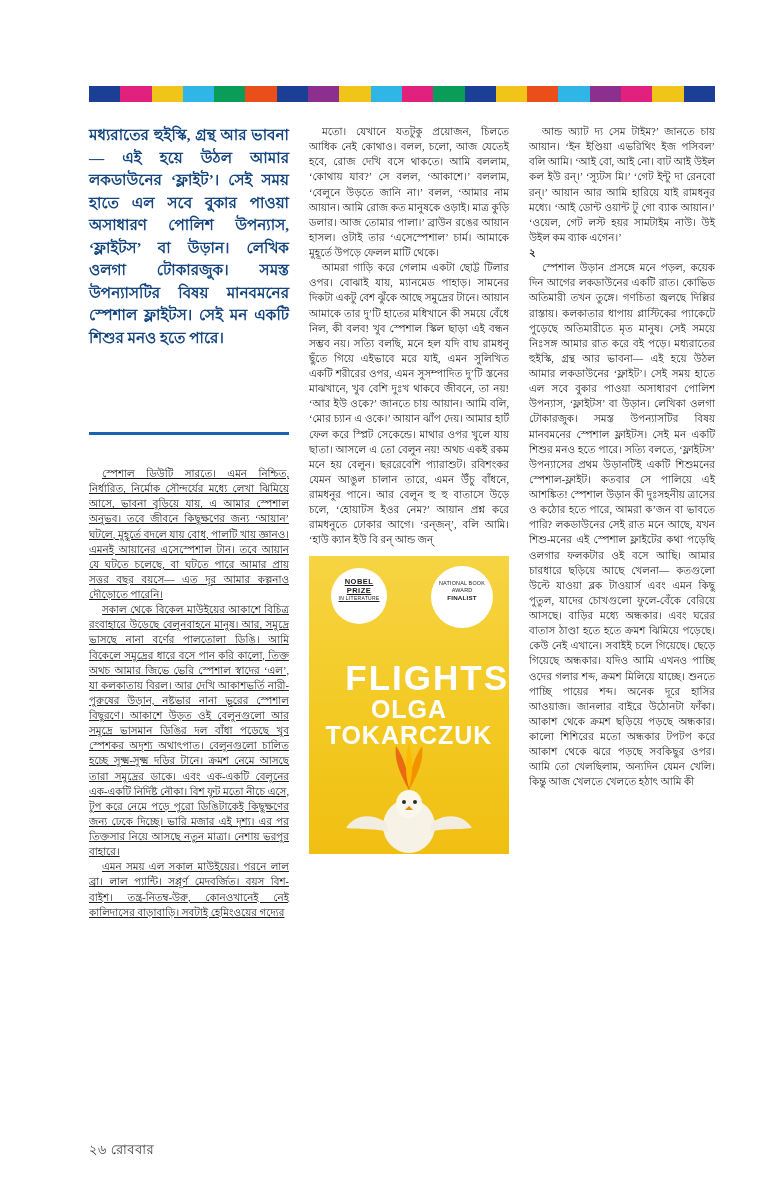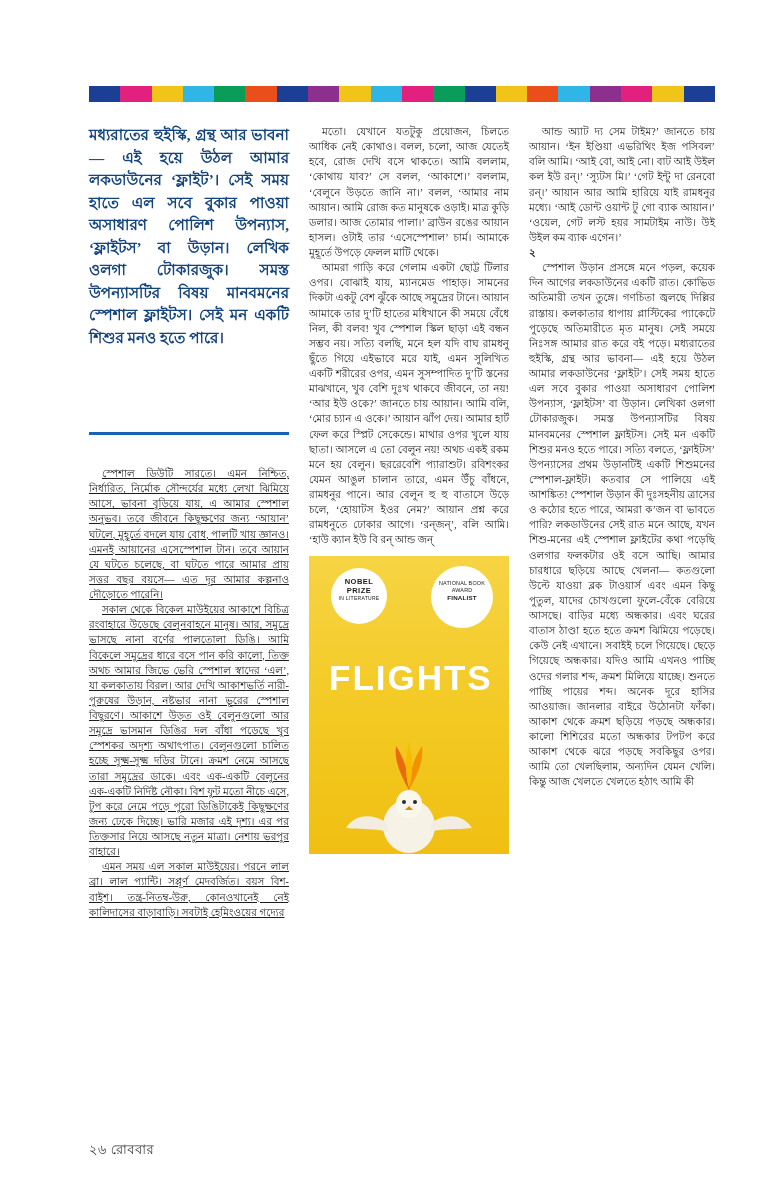--- a/index.html
+++ b/index.html
@@ -91,20 +91,21 @@
     width: 56px; height: 56px;
     border-radius: 50%;
     background: #ffffff;
     color: #1b1b1b;
     font-family: "Liberation Sans", sans-serif;
     font-size: 5px;
     line-height: 1.25;
     text-align: center;
     padding-top: 9px;
     letter-spacing: .3px;
+    text-decoration: underline;
   }
   .cover .badge-left b { display:block; font-size: 7.5px; letter-spacing: .5px;}
   .cover .badge-right {
     position: absolute;
     right: 16px; top: 10px;
     width: 62px; height: 62px;
     border-radius: 50%;
     background: #ffffff;
     color: #1b1b1b;
     font-family: "Liberation Sans", sans-serif;
@@ -112,21 +113,21 @@
     line-height: 1.3;
     text-align: center;
     padding-top: 14px;
     letter-spacing: .2px;
   }
   .cover .badge-right b { display:block; font-size: 6.2px; }
   .cover .title {
     position: absolute;
     left: 0; right: 0;
     top: 96px;
-    text-align: left;
+    text-align: right;
     font-family: "Liberation Sans", sans-serif;
     font-weight: bold;
     font-size: 35px;
     letter-spacing: 2px;
     color: #fff;
     padding-left: 20px;
   }
   .cover .author {
     position: absolute;
     left: 0; right: 0;
@@ -204,20 +205,21 @@
       <div class="badge-left">
         <b>NOBEL</b>
         <b>PRIZE</b>
         <span>IN LITERATURE</span>
       </div>
       <div class="badge-right">
         <span>NATIONAL BOOK AWARD</span>
         <b>FINALIST</b>
       </div>
       <div class="title">FLIGHTS</div>
+      <div class="author">OLGA TOKARCZUK</div>
       <svg class="bird" viewBox="0 0 150 120">
         <ellipse cx="75" cy="92" rx="26" ry="27" fill="#f7f2e6"></ellipse>
         <ellipse cx="75" cy="70" rx="13" ry="14" fill="#fbf7ec"></ellipse>
         <path d="M75 56 C66 40 60 26 62 12 C70 24 74 38 75 52 Z" fill="#e96a12"></path>
         <path d="M75 56 C84 40 90 26 88 12 C80 24 76 38 75 52 Z" fill="#f39200"></path>
         <path d="M75 54 C70 38 72 22 75 8 C78 22 80 38 75 54 Z" fill="#fbb900"></path>
         <path d="M52 88 C34 78 20 82 12 94 C28 96 42 94 54 98 Z" fill="#f2ede0"></path>
         <path d="M98 88 C116 78 130 82 138 94 C122 96 108 94 96 98 Z" fill="#f2ede0"></path>
         <circle cx="70" cy="68" r="2" fill="#2b2b2b"></circle>
         <circle cx="81" cy="68" r="2" fill="#2b2b2b"></circle>

